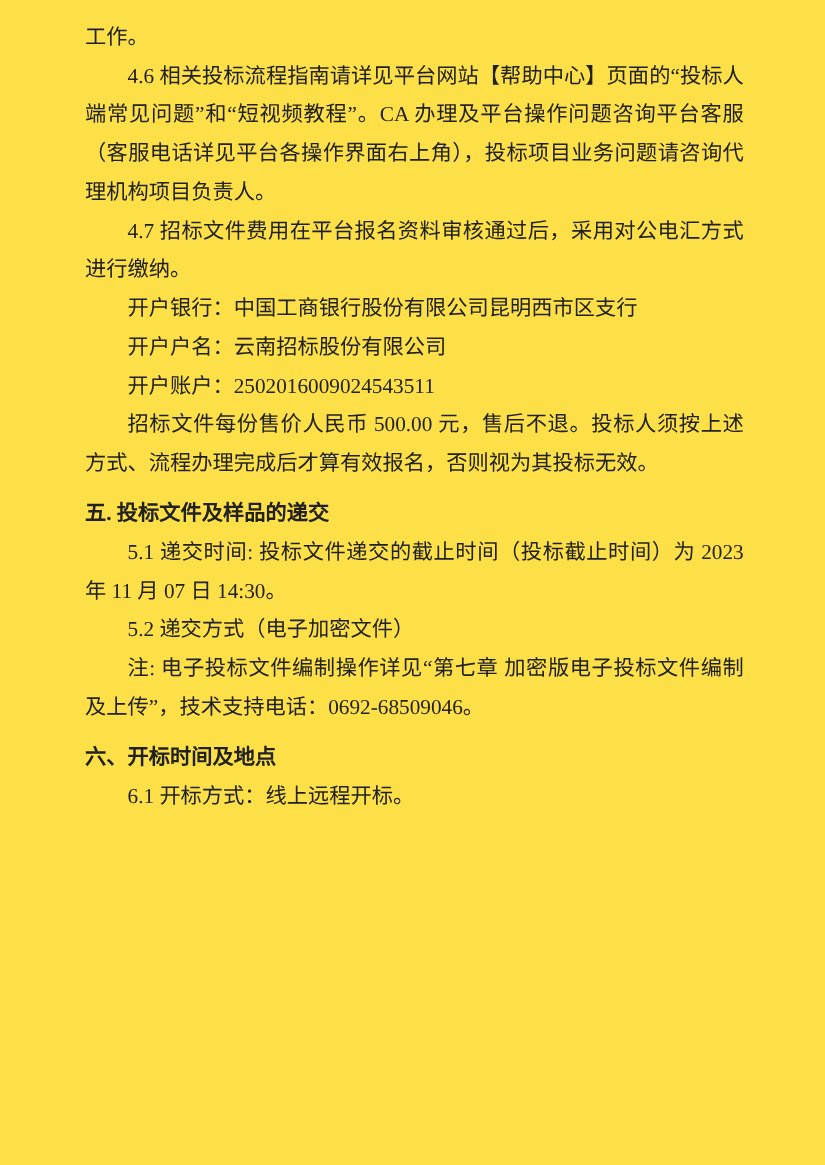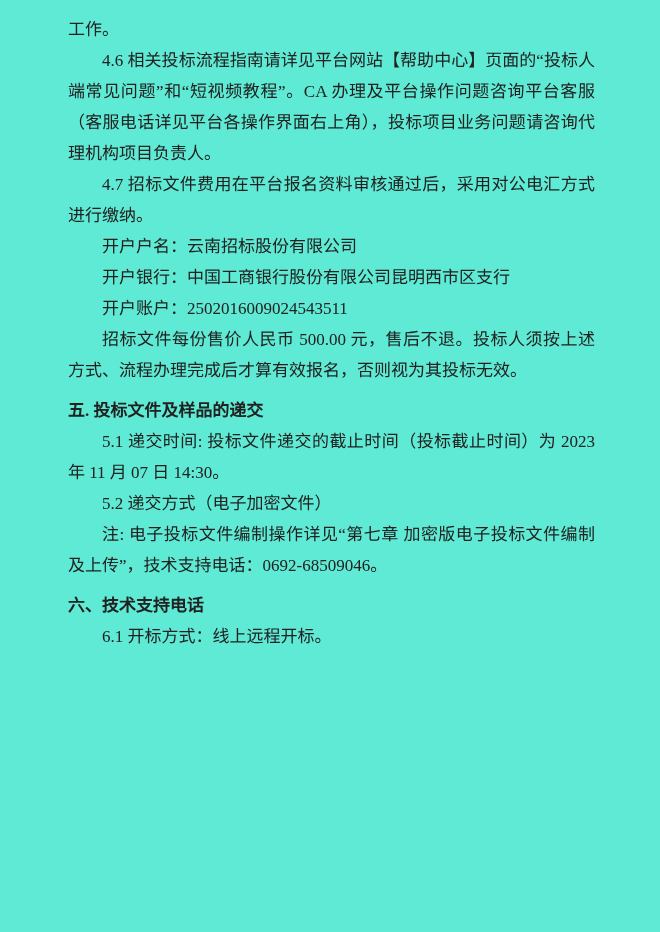--- a/index.html
+++ b/index.html
@@ -5,21 +5,21 @@
   * { margin: 0; padding: 0; box-sizing: border-box; }
   html, body {
     background: #ffffff;
     font-family: "Liberation Serif", "DejaVu Serif", serif;
   }
   .page {
     position: relative;
     width: 660px;
     height: 932px;
     margin: 0 auto;
-    background: #5eead4;
+    background: #fde047;
     overflow: hidden;
   }
   .doc-body {
     position: absolute;
     top: 14px;
     left: 68px;
     width: 527px;
     color: #212121;
     font-size: 17px;
     line-height: 31px;
@@ -38,24 +38,24 @@
   }
 </style>
 </head>
 <body>
 
 <div class="page">
   <div class="doc-body" id="doc-body">
       <p>工作。</p>
       <p class="para-indent">4.6 相关投标流程指南请详见平台网站【帮助中心】页面的“投标人端常见问题”和“短视频教程”。CA 办理及平台操作问题咨询平台客服（客服电话详见平台各操作界面右上角），投标项目业务问题请咨询代理机构项目负责人。</p>
       <p class="para-indent">4.7 招标文件费用在平台报名资料审核通过后，采用对公电汇方式进行缴纳。</p>
+      <p class="para-indent">开户银行：中国工商银行股份有限公司昆明西市区支行</p>
       <p class="para-indent">开户户名：云南招标股份有限公司</p>
-      <p class="para-indent">开户银行：中国工商银行股份有限公司昆明西市区支行</p>
       <p class="para-indent">开户账户：2502016009024543511</p>
       <p class="para-indent">招标文件每份售价人民币 500.00 元，售后不退。投标人须按上述方式、流程办理完成后才算有效报名，否则视为其投标无效。</p>
       <p class="section-heading">五. 投标文件及样品的递交</p>
       <p class="para-indent">5.1 递交时间: 投标文件递交的截止时间（投标截止时间）为 2023 年 11 月 07 日 14:30。</p>
       <p class="para-indent">5.2 递交方式（电子加密文件）</p>
       <p class="para-indent">注: 电子投标文件编制操作详见“第七章 加密版电子投标文件编制及上传”，技术支持电话：0692-68509046。</p>
-      <p class="section-heading">六、技术支持电话</p>
+      <p class="section-heading">六、开标时间及地点</p>
       <p class="para-indent">6.1 开标方式：线上远程开标。</p>
     </div>
 </div>
 
 </body></html>

